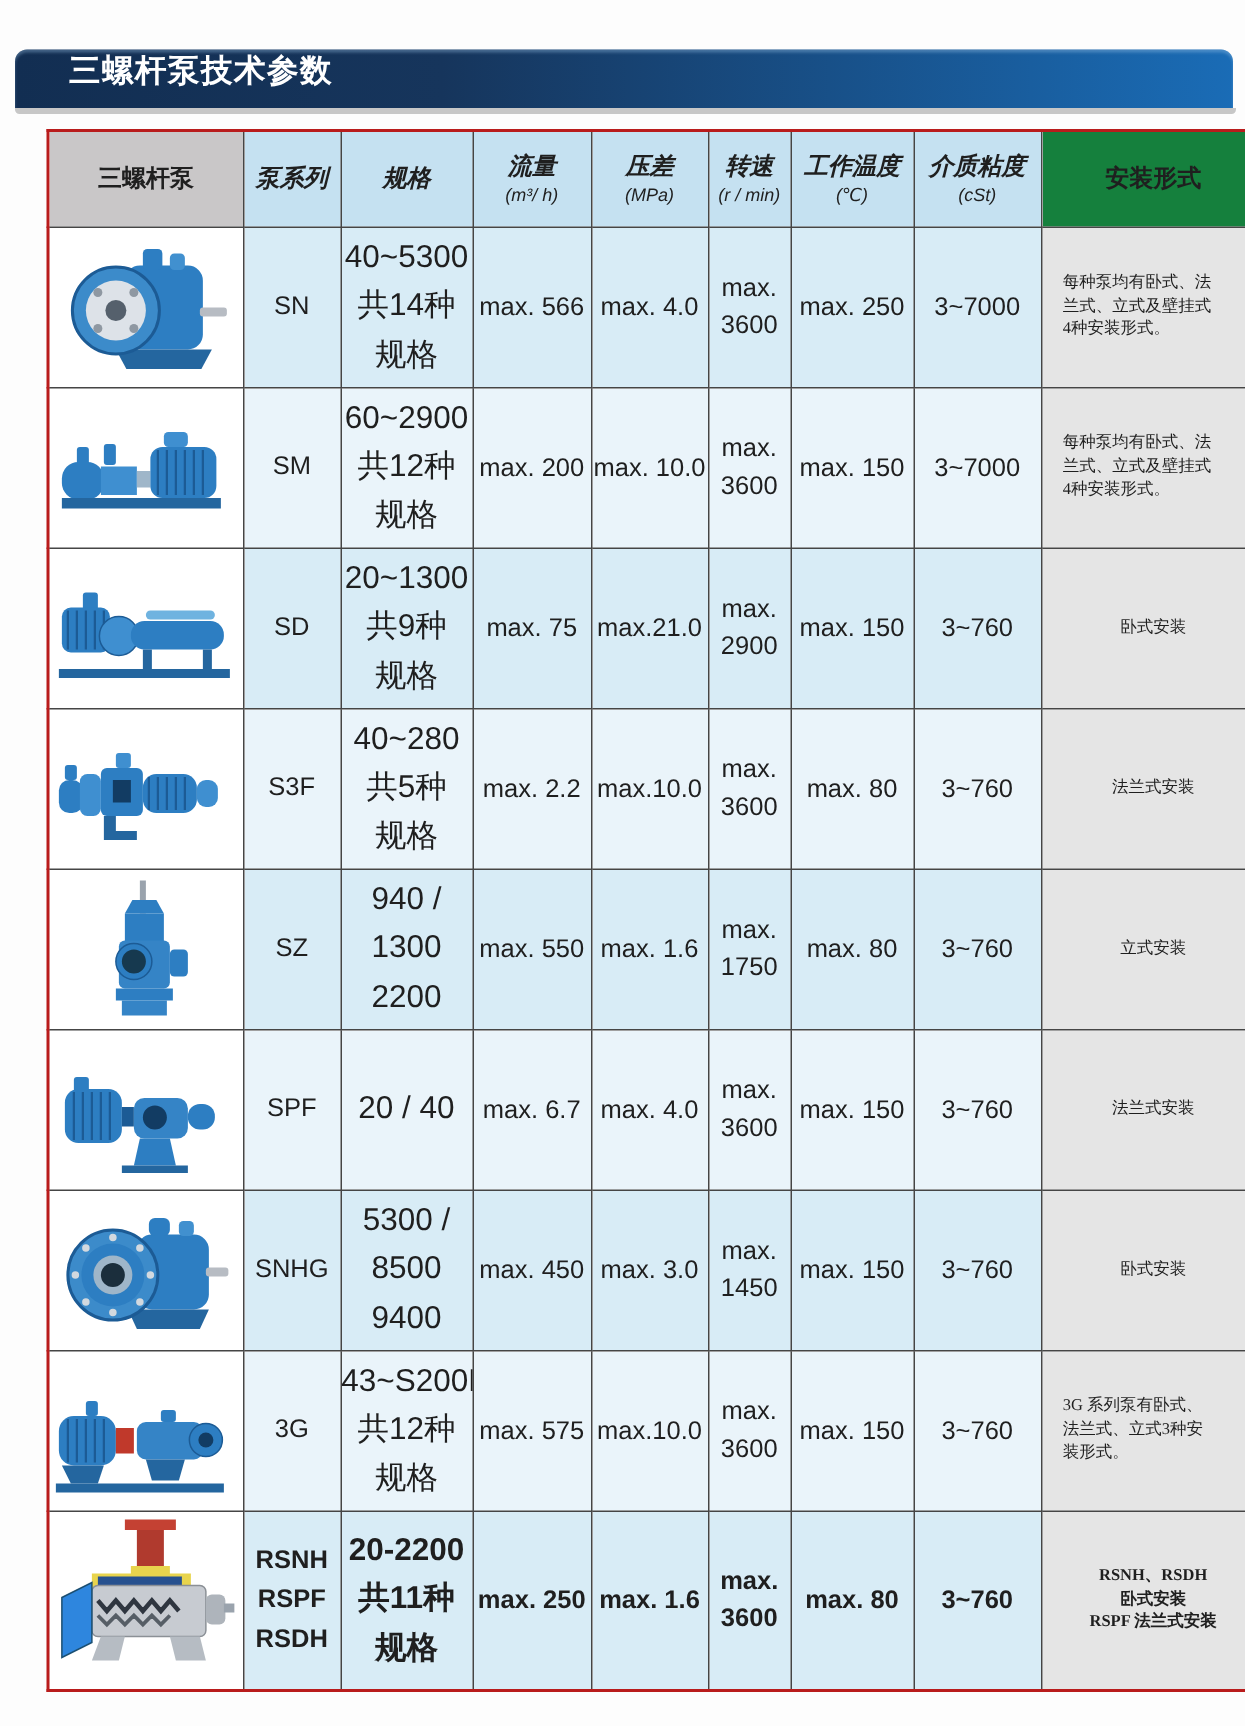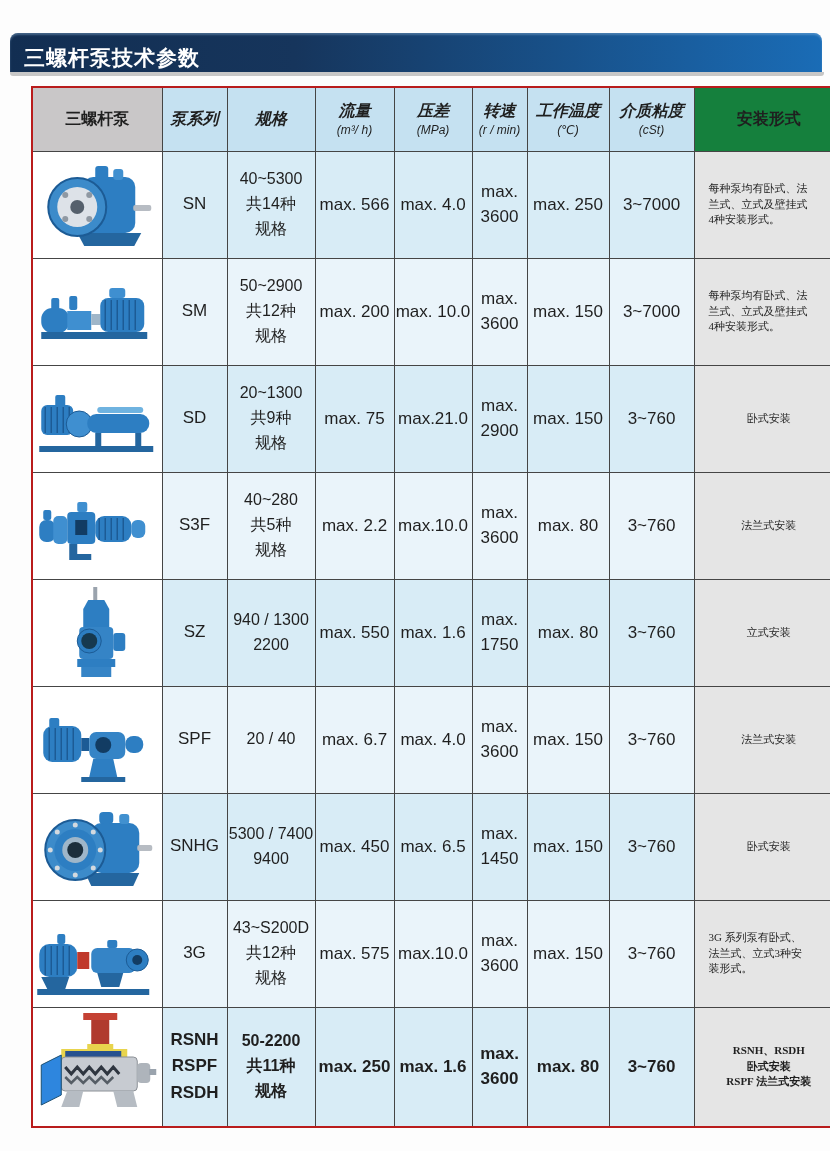--- a/index.html
+++ b/index.html
@@ -12,22 +12,22 @@
     overflow: hidden;
   }
   .content { position: absolute; left: 10px; top: 33px; width: 812px; }
 
   
   .title-bar {
     height: 39px;
     border-radius: 8px 8px 0 0;
     background: linear-gradient(90deg, #122e52 0%, #16355c 35%, #1a6cb6 100%);
     box-shadow: inset 0 2px 2px rgba(160,200,235,0.35);
-    display: flex; align-items: flex-end;
-    padding-left: 14px;
+    display: flex; align-items: flex-start;
+    padding-left: 36px;
   }
   .title-bar .title-text {
     color: #ffffff; font-size: 21px; font-weight: bold;
     letter-spacing: 1px;
   }
   .title-shadow { height: 4px; background: #c7c7c7; margin-right: -2px; border-radius: 0 0 3px 3px; }
 
   
   table.params {
     margin-top: 10px;
@@ -60,21 +60,21 @@
 
   tbody tr.odd  td.c-data { background: #d8ecf6; }
   tbody tr.even td.c-data { background: #eaf4fa; }
   td.c-img     { background: #ffffff; padding: 3px; }
   td.c-install {
     background: #e5e5e5;
     font-family: "Liberation Serif", "DejaVu Serif", serif;
     font-size: 11px; line-height: 1.7;
   }
   td.c-install.left-text { text-align: left; padding: 0 10px 0 14px; }
-  td.c-spec { font-size: 16px; }
+  td.c-spec { font-size: 21px; }
   td.c-spec .pre, td.c-series .pre { line-height: 1.55; }
 
   .pump-fig { width: 100%; height: 100px; display: block; }
 </style>
 </head>
 <body>
 
 <div class="page">
   <div class="content">
 
@@ -161,21 +161,21 @@
               <rect x="63" y="36" width="44" height="34" rx="8" fill="#2d7ec2"></rect>
               <path d="M68 38 v30 M74 38 v30 M80 38 v30 M86 38 v30 M92 38 v30 M98 38 v30" stroke="#1c5b95" stroke-width="1.5"></path>
               <rect x="72" y="26" width="16" height="10" rx="3" fill="#3f8fd0"></rect>
               <path d="M4 70 h106 v7 h-106 z" fill="#24669f"></path>
             </svg>
           </td>
           <td class="c-data c-series">
               <div class="pre">SM</div>
             </td>
           <td class="c-data c-spec">
-              <div class="pre">50~2900
+              <div class="pre">60~2900
 共12种
 规格</div>
             </td>
           <td class="c-data">max. 200</td>
           <td class="c-data">max. 10.0</td>
           <td class="c-data">
               <div class="pre">max.
 3600</div>
             </td>
           <td class="c-data">max. 150</td>
@@ -344,25 +344,25 @@
               <circle cx="38" cy="78" r="2.5" fill="#d3d9df"></circle>
                 <circle cx="20" cy="71" r="2.5" fill="#d3d9df"></circle>
               <circle cx="13" cy="53" r="2.5" fill="#d3d9df"></circle>
                 <circle cx="20" cy="35" r="2.5" fill="#d3d9df"></circle>
             </svg>
           </td>
           <td class="c-data c-series">
               <div class="pre">SNHG</div>
             </td>
           <td class="c-data c-spec">
-              <div class="pre">5300 / 7400
+              <div class="pre">5300 / 8500
 9400</div>
             </td>
           <td class="c-data">max. 450</td>
-          <td class="c-data">max. 6.5</td>
+          <td class="c-data">max. 3.0</td>
           <td class="c-data">
               <div class="pre">max.
 1450</div>
             </td>
           <td class="c-data">max. 150</td>
           <td class="c-data">3~760</td>
           <td class="c-install">
               <div class="pre">卧式安装</div>
             </td>
         </tr>
@@ -423,21 +423,21 @@
               <polygon points="30,80 46,80 42,96 24,96" fill="#b6bcc3"></polygon>
               <polygon points="76,80 96,80 100,96 80,96" fill="#b6bcc3"></polygon>
             </svg>
           </td>
           <td class="c-data c-series">
               <div class="pre">RSNH
 RSPF
 RSDH</div>
             </td>
           <td class="c-data c-spec">
-              <div class="pre">50-2200
+              <div class="pre">20-2200
 共11种
 规格</div>
             </td>
           <td class="c-data">max. 250</td>
           <td class="c-data">max. 1.6</td>
           <td class="c-data">
               <div class="pre">max.
 3600</div>
             </td>
           <td class="c-data">max. 80</td>

